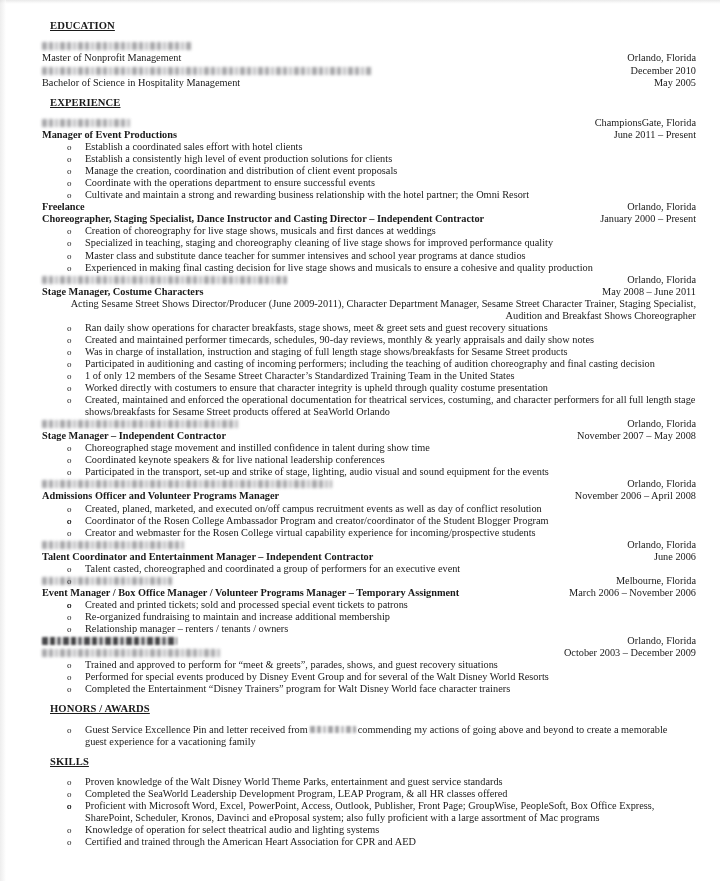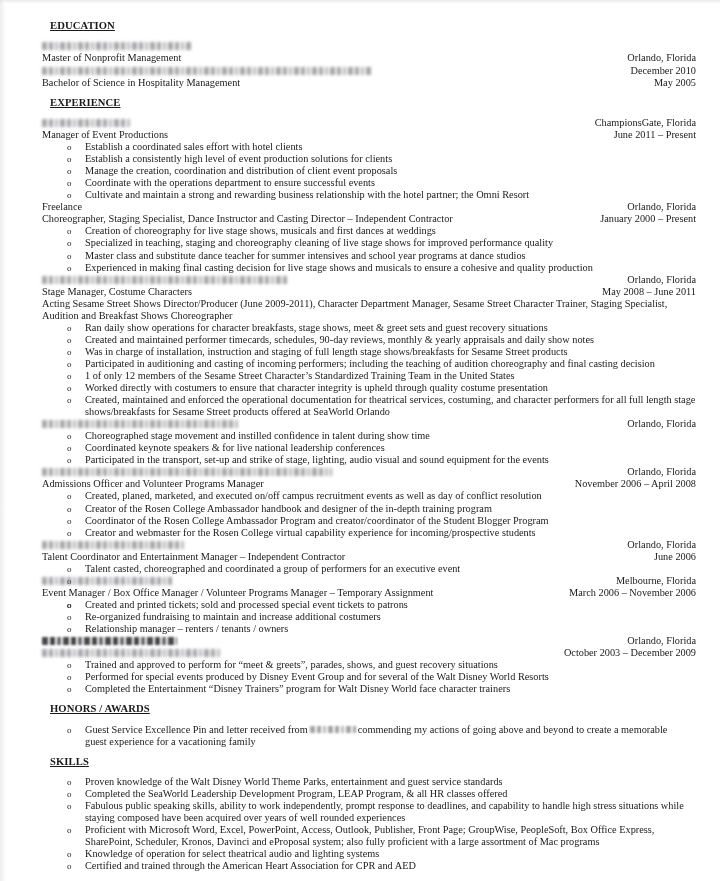--- a/index.html
+++ b/index.html
@@ -61,22 +61,22 @@
     display: inline-block;
     max-width: 520px;
   }
   .row .right {
     position: absolute;
     right: 0;
     top: 0;
     text-align: right;
     white-space: nowrap;
   }
-  .jobtitle { font-weight: normal; }
-  .bold { font-weight: normal; }
+  .jobtitle { font-weight: bold; }
+  .bold { font-weight: bold; }
 
   
   .redacted {
     display: inline-block;
     height: 8px;
     vertical-align: -1px;
     margin-top: 2px;
     border-radius: 1px;
     background:
       repeating-linear-gradient(90deg,
@@ -131,21 +131,21 @@
     line-height: 12.05px;
     margin: 0;
   }
   ul.bullets li .mark {
     position: absolute;
     left: 25px;
     top: 0;
     font-size: 9.1px;
   }
   .cont { display: block; }
-  .wraptext { display: block; }
+  .wraptext { display: block; text-align: right; }
 </style>
 </head>
 <body>
 
 <div id="page">
   <div class="scan-edge-top"></div>
   <div class="scan-edge-left"></div>
 
   <h2 class="section">EDUCATION</h2>
 
@@ -220,37 +220,41 @@
     <li><span class="mark">o</span><span>Participated in auditioning and casting of incoming performers; including the teaching of audition choreography and final casting decision</span></li>
     <li><span class="mark">o</span><span>1 of only 12 members of the Sesame Street Character’s Standardized Training Team in the United States</span></li>
     <li><span class="mark">o</span><span>Worked directly with costumers to ensure that character integrity is upheld through quality costume presentation</span></li>
     <li><span class="mark">o</span><span>Created, maintained and enforced the operational documentation for theatrical services, costuming, and character performers for all full length stage shows/breakfasts for Sesame Street products offered at SeaWorld Orlando</span></li>
   </ul>
 
   <div class="row redline">
     <span class="redacted" style="width:197px"></span>
     <span class="right">Orlando, Florida</span>
   </div>
+  <div class="row">
+    <span class="left jobtitle">Stage Manager – Independent Contractor</span>
+    <span class="right">November 2007 – May 2008</span>
+  </div>
   <ul class="bullets">
     <li><span class="mark">o</span><span>Choreographed stage movement and instilled confidence in talent during show time</span></li>
     <li><span class="mark">o</span><span>Coordinated keynote speakers &amp; for live national leadership conferences</span></li>
     <li><span class="mark">o</span><span>Participated in the transport, set-up and strike of stage, lighting, audio visual and sound equipment for the events</span></li>
   </ul>
 
   <div class="row redline">
     <span class="redacted" style="width:290px"></span>
     <span class="right">Orlando, Florida</span>
   </div>
   <div class="row">
     <span class="left jobtitle">Admissions Officer and Volunteer Programs Manager</span>
     <span class="right">November 2006 – April 2008</span>
   </div>
   <ul class="bullets">
     <li><span class="mark">o</span><span>Created, planed, marketed, and executed on/off campus recruitment events as well as day of conflict resolution</span></li>
-    <li><span class="mark">o</span><span>Creator of the Rosen College Ambassador handbook and designer of the in-depth training program</span></li>
+    <li><span class="mark">o</span></li>
     <li><span class="mark">o</span><span>Coordinator of the Rosen College Ambassador Program and creator/coordinator of the Student Blogger Program</span></li>
     <li><span class="mark">o</span><span>Creator and webmaster for the Rosen College virtual capability experience for incoming/prospective students</span></li>
   </ul>
 
   <div class="row redline">
     <span class="redacted" style="width:143px"></span>
     <span class="right">Orlando, Florida</span>
   </div>
   <div class="row">
     <span class="left jobtitle">Talent Coordinator and Entertainment Manager – Independent Contractor</span>
@@ -265,21 +269,21 @@
     <span class="redacted" style="width:130px"></span>
     <span class="right">Melbourne, Florida</span>
   </div>
   <div class="row">
     <span class="left jobtitle">Event Manager / Box Office Manager / Volunteer Programs Manager – Temporary Assignment</span>
     <span class="right">March 2006 – November 2006</span>
   </div>
   <ul class="bullets">
     <li><span class="mark">o</span></li>
     <li><span class="mark">o</span><span>Created and printed tickets; sold and processed special event tickets to patrons</span></li>
-    <li><span class="mark">o</span><span>Re-organized fundraising to maintain and increase additional costumers</span></li>
+    <li><span class="mark">o</span><span>Re-organized fundraising to maintain and increase additional membership</span></li>
     <li><span class="mark">o</span><span>Relationship manager – renters / tenants / owners</span></li>
   </ul>
 
   <div class="row redline">
     <span class="redacted dark" style="width:135px"></span>
     <span class="right">Orlando, Florida</span>
   </div>
   <div class="row redline">
     <span class="redacted" style="width:180px"></span>
     <span class="right">October 2003 – December 2009</span>
@@ -295,18 +299,18 @@
     <li>
       <span class="mark">o</span><span>Guest Service Excellence Pin and letter received from</span><span class="redacted inline" style="width:46px"></span><span>commending my actions of going above and beyond to create a memorable</span>
       <span class="cont">guest experience for a vacationing family</span>
     </li>
   </ul>
 
   <h2 class="section">SKILLS</h2>
   <ul class="bullets">
     <li><span class="mark">o</span><span>Proven knowledge of the Walt Disney World Theme Parks, entertainment and guest service standards</span></li>
     <li><span class="mark">o</span><span>Completed the SeaWorld Leadership Development Program, LEAP Program, &amp; all HR classes offered</span></li>
-    <li><span class="mark">o</span><span>Fabulous public speaking skills, ability to work independently, prompt response to deadlines, and capability to handle high stress situations while staying composed have been acquired over years of well rounded experiences</span></li>
+    <li><span class="mark">o</span></li>
     <li><span class="mark">o</span><span>Proficient with Microsoft Word, Excel, PowerPoint, Access, Outlook, Publisher, Front Page; GroupWise, PeopleSoft, Box Office Express, SharePoint, Scheduler, Kronos, Davinci and eProposal system; also fully proficient with a large assortment of Mac programs</span></li>
     <li><span class="mark">o</span><span>Knowledge of operation for select theatrical audio and lighting systems</span></li>
     <li><span class="mark">o</span><span>Certified and trained through the American Heart Association for CPR and AED</span></li>
   </ul>
 </div>
 
 </body></html>

